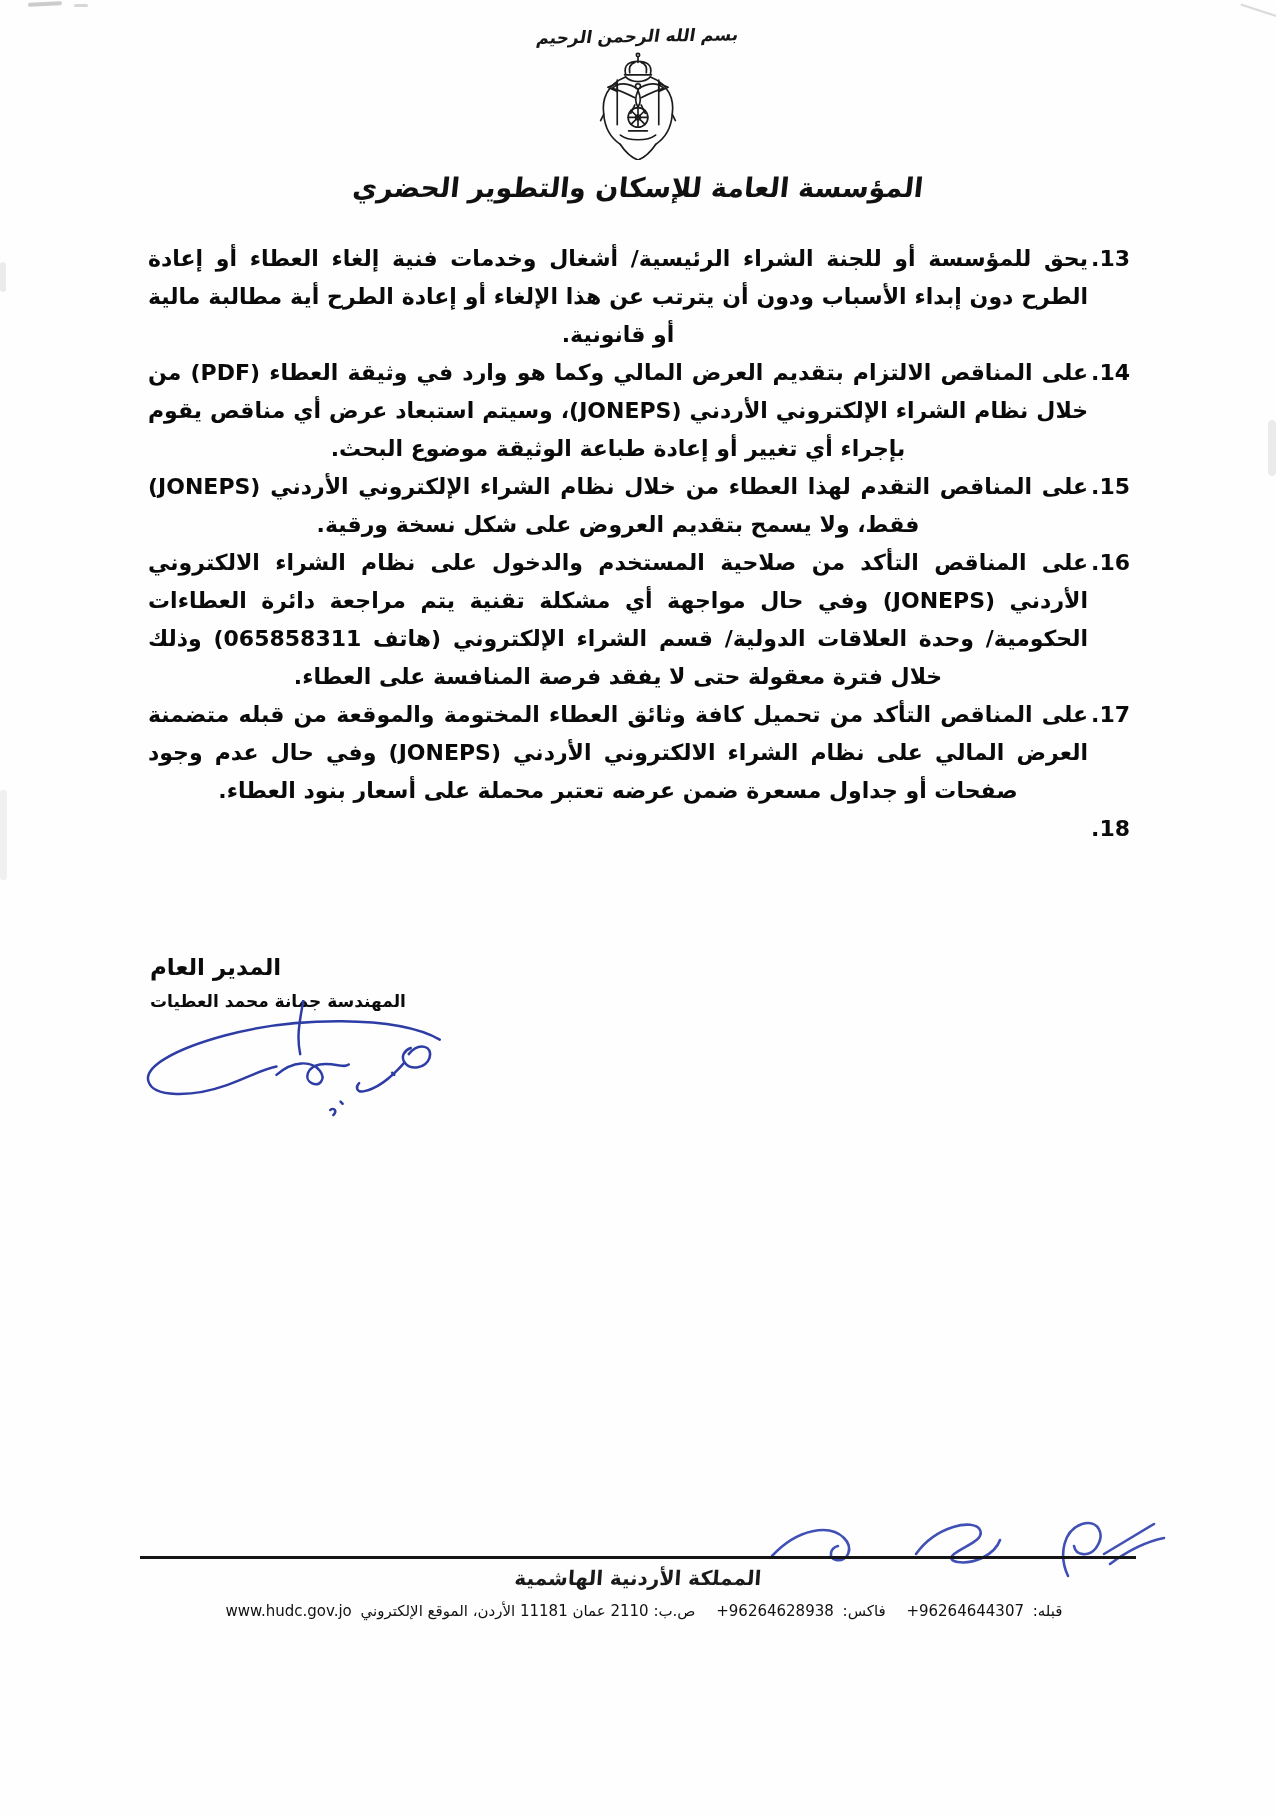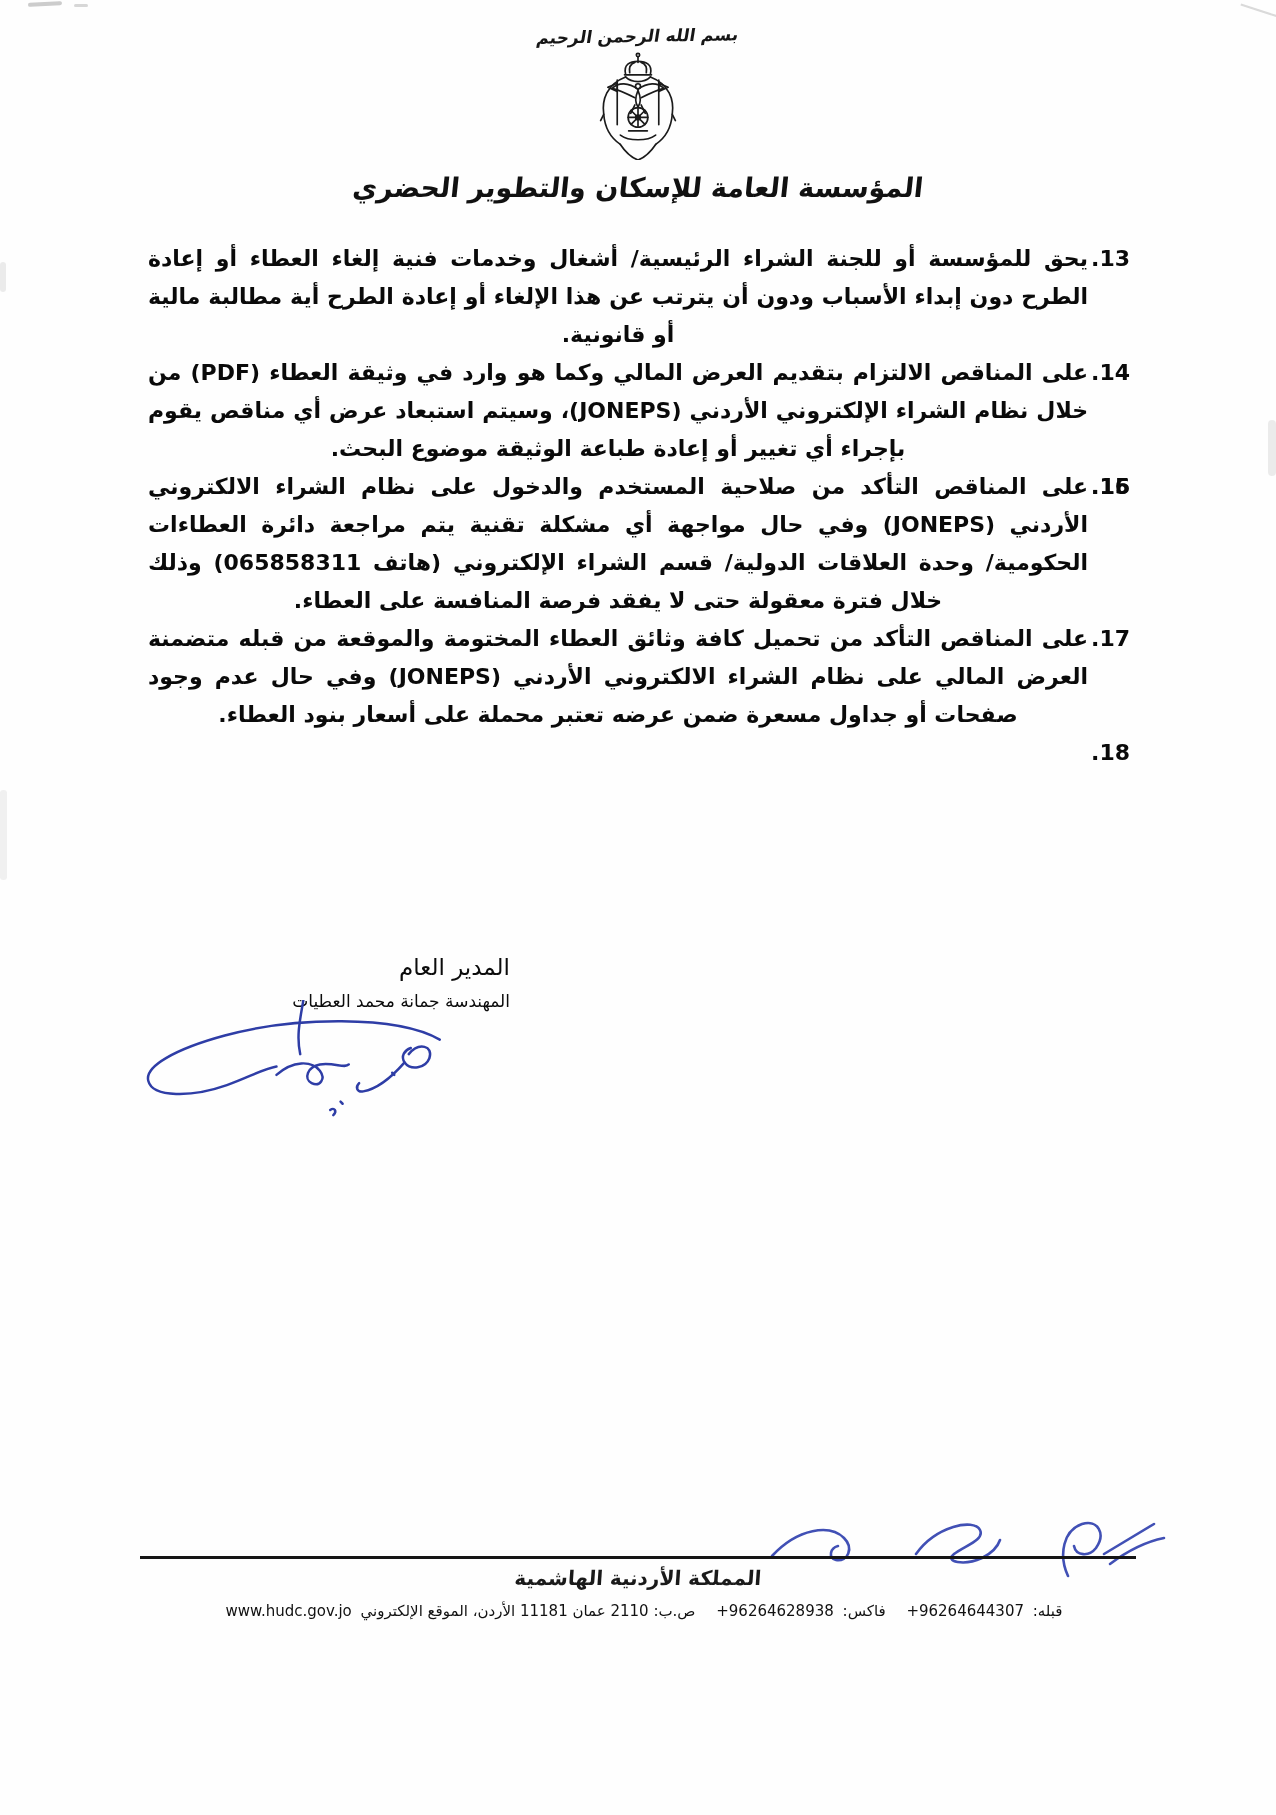--- a/index.html
+++ b/index.html
@@ -43,22 +43,22 @@
     line-height:38px;
     text-align:justify;
     text-align-last:center;
     color:#0a0a0a;
   }
   .item .num{position:absolute;right:0;top:0;font-weight:bold;}
 
   
   .sig-block{
     position:absolute;top:950px;left:150px;width:360px;
-    direction:rtl;text-align:right;
-    font-weight:normal;color:#0b0b0b;
+    direction:rtl;text-align:left;
+    font-weight:bold;color:#0b0b0b;
   }
   .sig-title{font-size:23px;line-height:34px;}
   .sig-name{font-size:17px;line-height:34px;}
   .sig-ink{position:absolute;top:1000px;left:138px;width:310px;height:130px;}
 
   
   .footer-scribble{position:absolute;top:1512px;left:768px;width:400px;height:72px;}
   .footer-rule{
     position:absolute;top:1556px;left:140px;width:996px;height:3px;
     background:#151515;
@@ -150,20 +150,21 @@
     <div class="item">
       <span class="num">13.</span>
       <span>يحق للمؤسسة أو للجنة الشراء الرئيسية/ أشغال وخدمات فنية إلغاء العطاء أو إعادة الطرح دون إبداء الأسباب ودون أن يترتب عن هذا الإلغاء أو إعادة الطرح أية مطالبة مالية أو قانونية.</span>
     </div>
     <div class="item">
       <span class="num">14.</span>
       <span>على المناقص الالتزام بتقديم العرض المالي وكما هو وارد في وثيقة العطاء (PDF) من خلال نظام الشراء الإلكتروني الأردني (JONEPS)، وسيتم استبعاد عرض أي مناقص يقوم بإجراء أي تغيير أو إعادة طباعة الوثيقة موضوع البحث.</span>
     </div>
     <div class="item">
       <span class="num">15.</span>
+      <span>على المناقص التقدم لهذا العطاء من خلال نظام الشراء الإلكتروني الأردني (JONEPS) فقط، ولا يسمح بتقديم العروض على شكل نسخة ورقية.</span>
     </div>
     <div class="item">
       <span class="num">16.</span>
       <span>على المناقص التأكد من صلاحية المستخدم والدخول على نظام الشراء الالكتروني الأردني (JONEPS) وفي حال مواجهة أي مشكلة تقنية يتم مراجعة دائرة العطاءات الحكومية/ وحدة العلاقات الدولية/ قسم الشراء الإلكتروني (هاتف 065858311) وذلك خلال فترة معقولة حتى لا يفقد فرصة المنافسة على العطاء.</span>
     </div>
     <div class="item">
       <span class="num">17.</span>
       <span>على المناقص التأكد من تحميل كافة وثائق العطاء المختومة والموقعة من قبله متضمنة العرض المالي على نظام الشراء الالكتروني الأردني (JONEPS) وفي حال عدم وجود صفحات أو جداول مسعرة ضمن عرضه تعتبر محملة على أسعار بنود العطاء.</span>
     </div>
     <div class="item">

